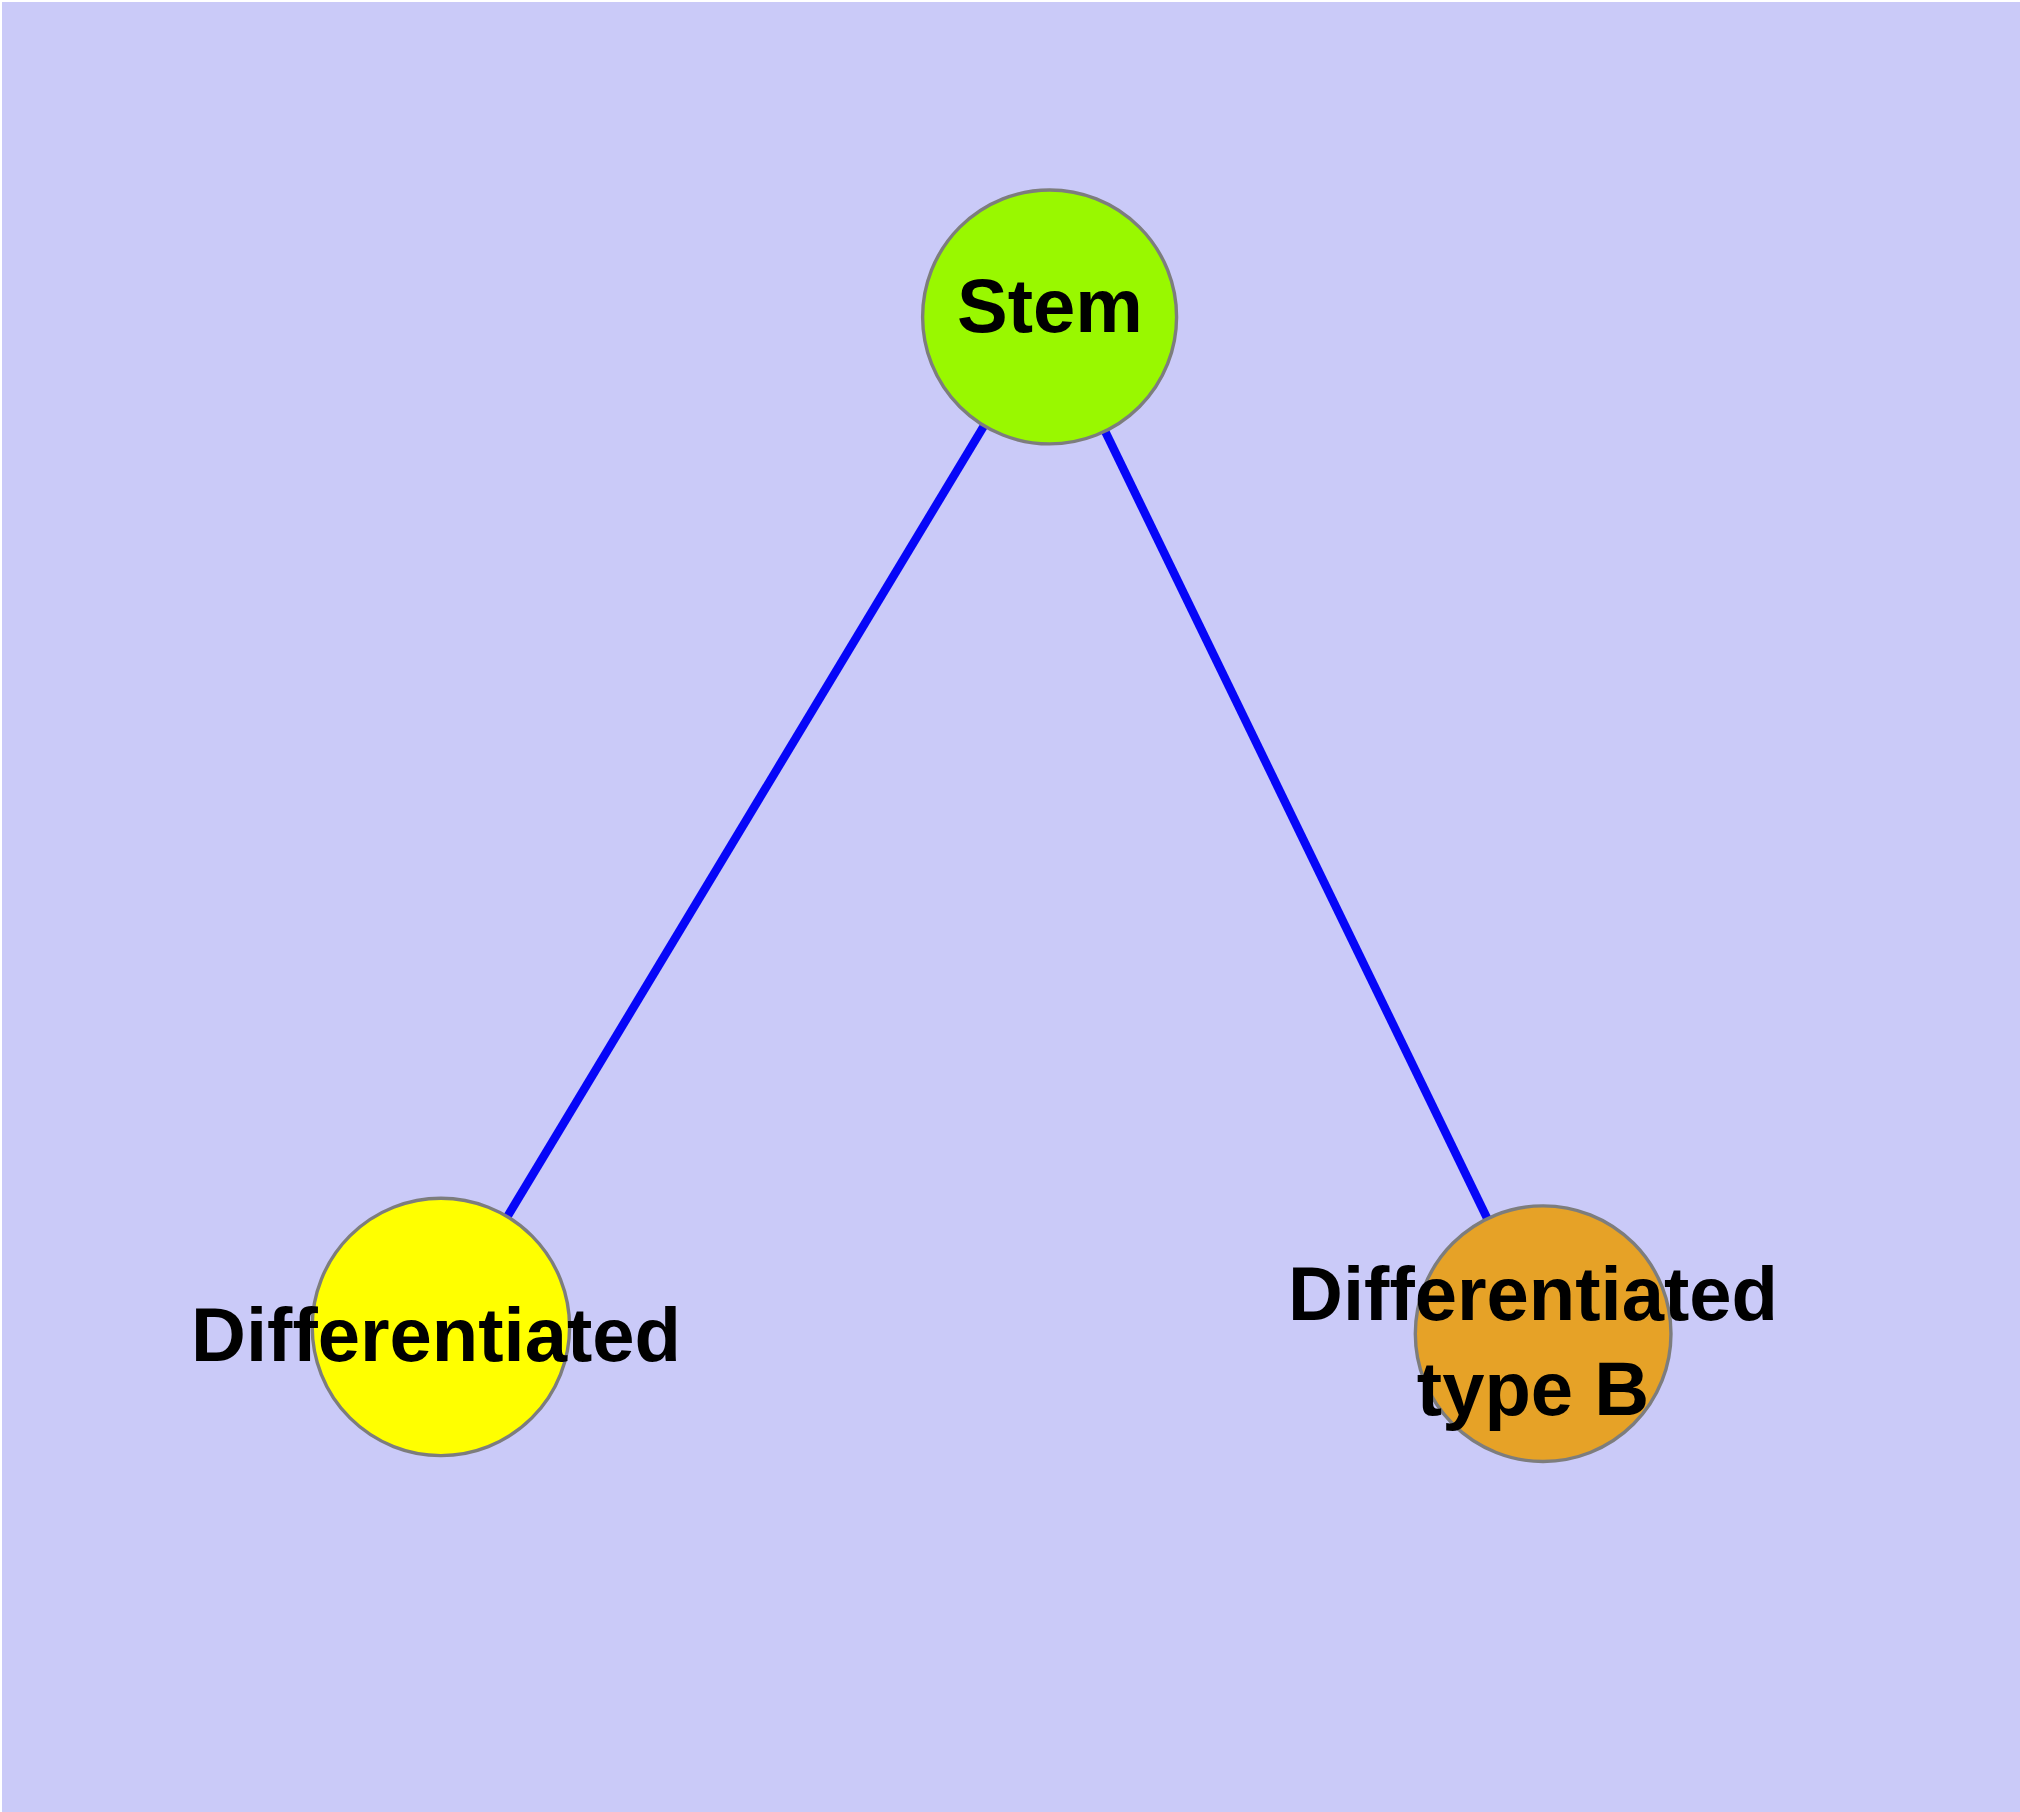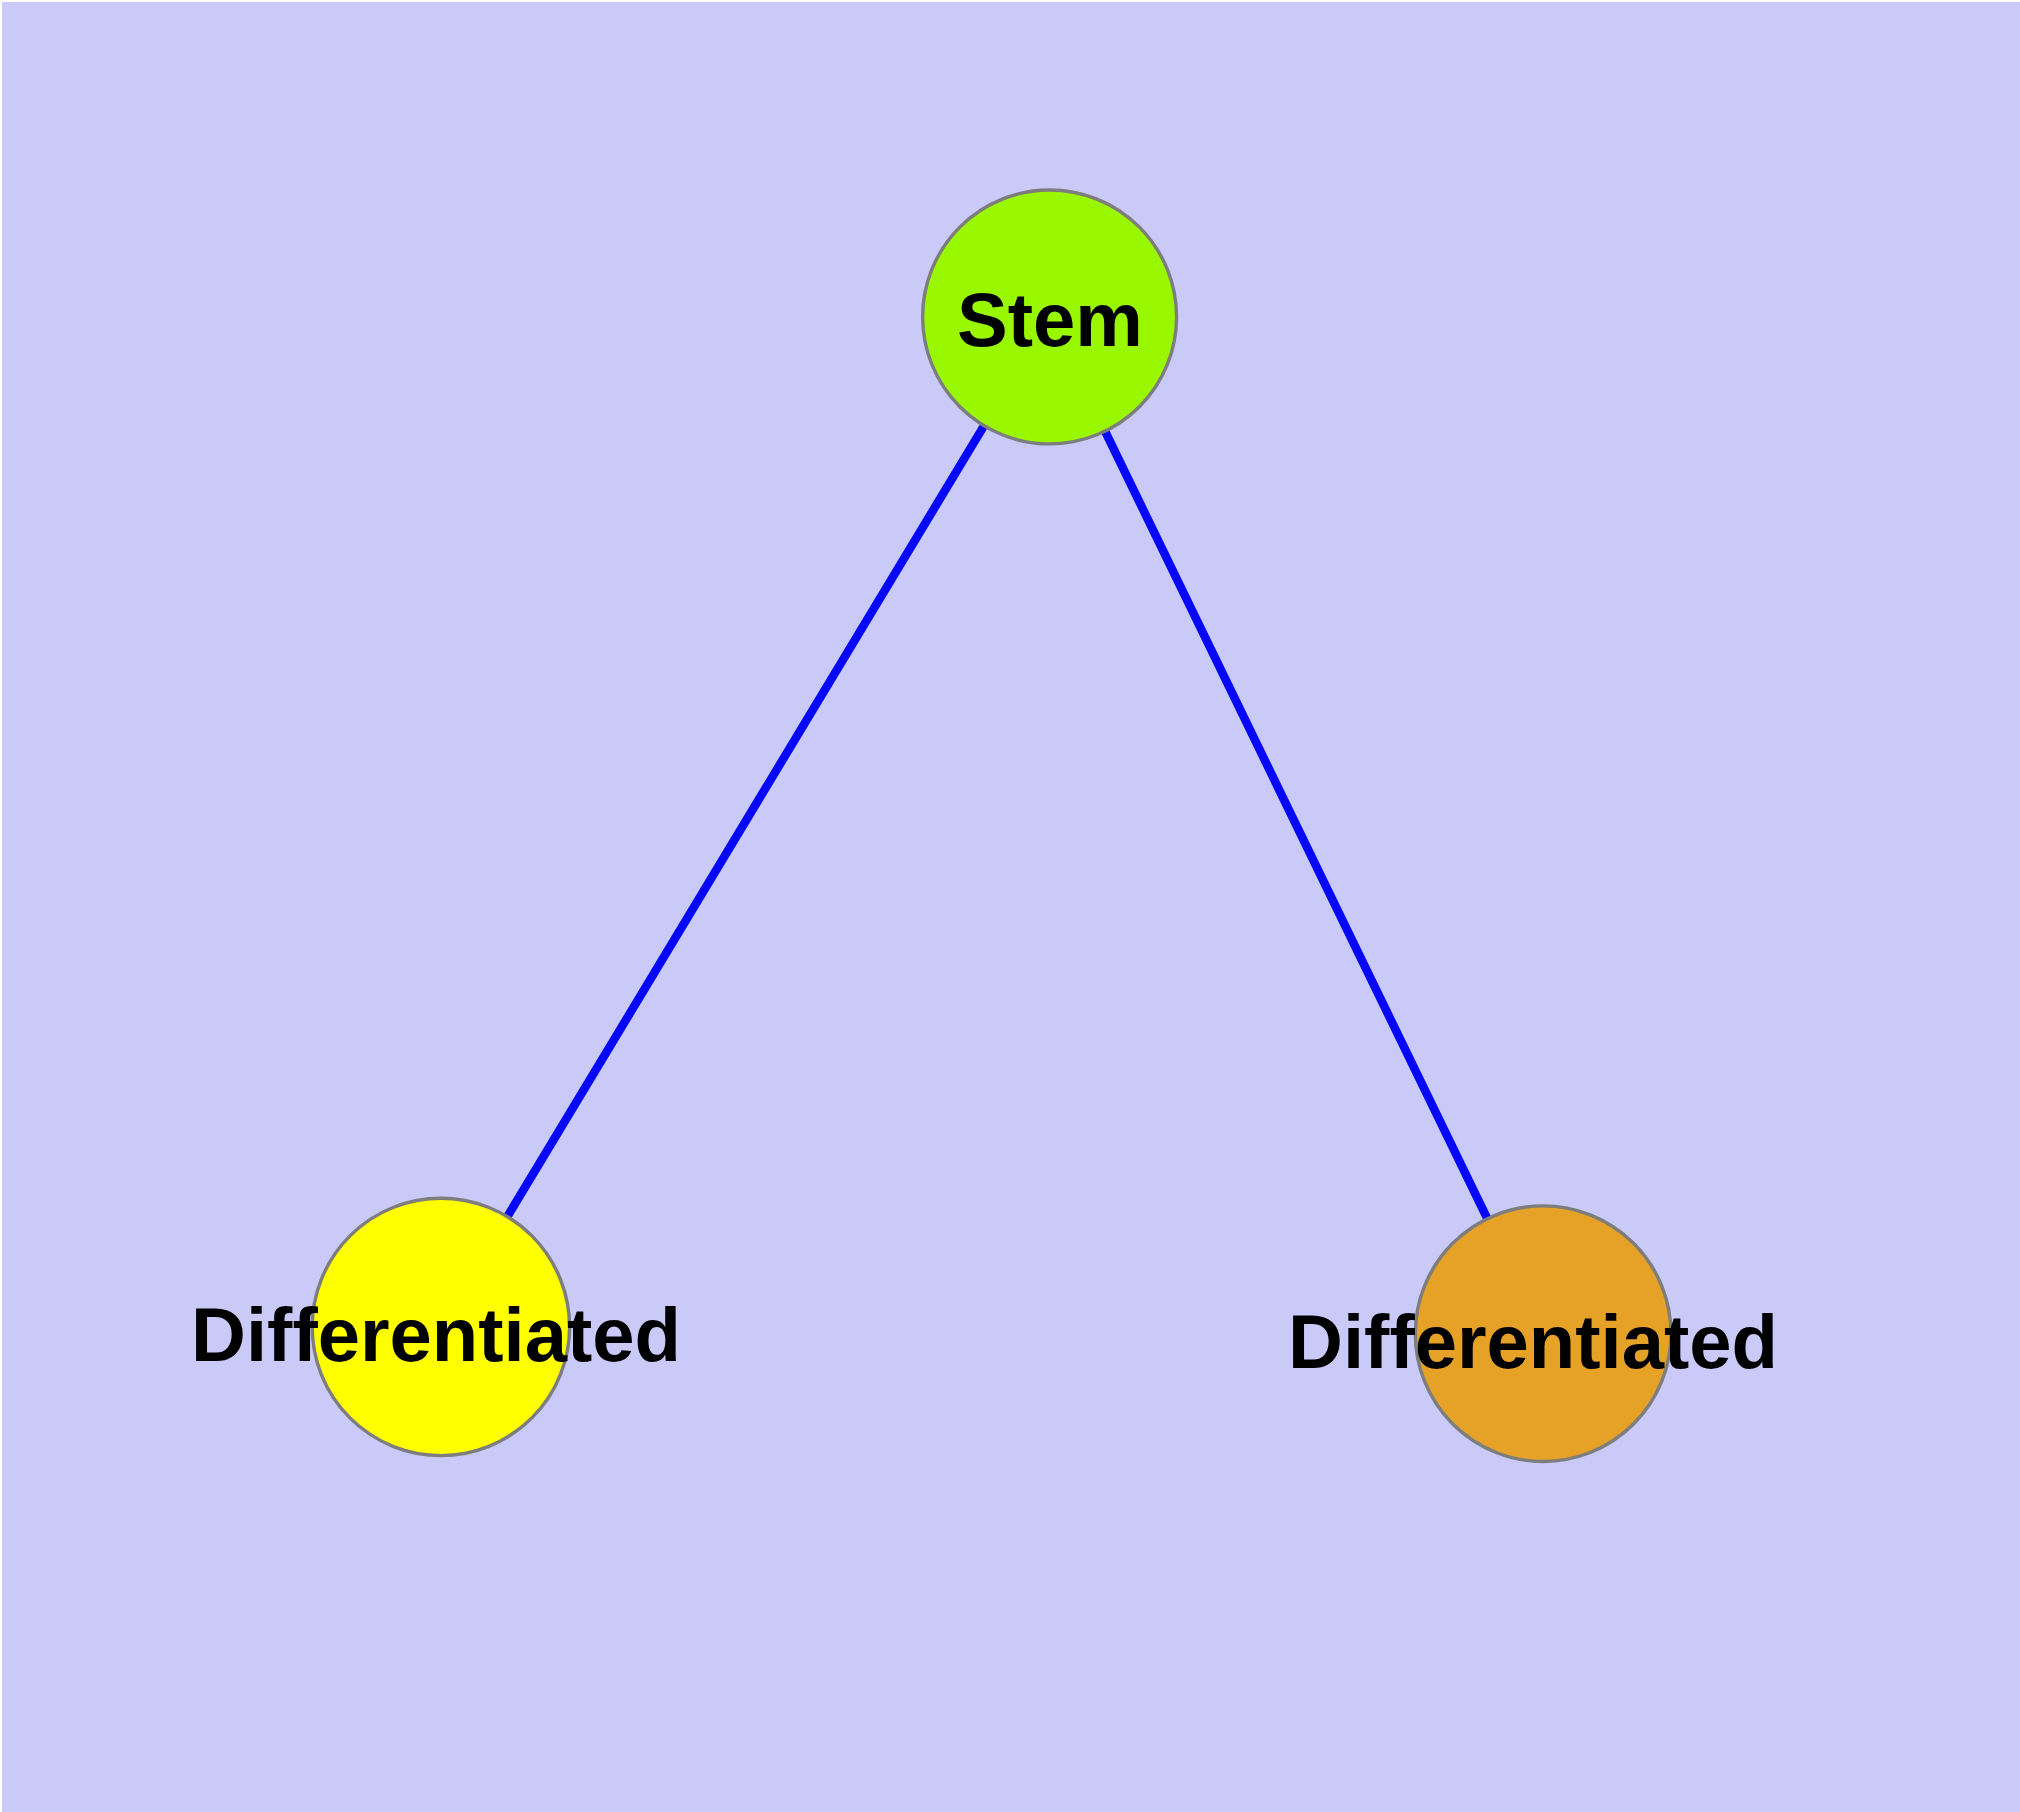--- a/index.html
+++ b/index.html
@@ -49,26 +49,27 @@
 
     <line class="edge" x1="1237" y1="372" x2="1820" y2="1573" stroke="#0606f8"></line>
 
     <circle class="node" cx="1237" cy="372" r="150" fill="#99f800"></circle>
 
     <circle class="node" cx="518" cy="1565" r="152" fill="#ffff00"></circle>
 
     <circle class="node" cx="1820" cy="1573" r="151" fill="#e6a227"></circle>
   </svg>
 
-  <div class="node-label" style="left:1048px; top:317px;">
+  <div class="node-label" style="left:1048px; top:303px;">
     <div>Stem</div>
   </div>
 
   <div class="node-label" style="left:434px; top:1332px;">
     <div>Differentiated</div>
   </div>
 
   <div class="node-label" style="left:1531px; top:1339px;">
     <div>Differentiated</div>
+    <div>type B</div>
   </div>
 
 </div>
 
 
 </body></html>

